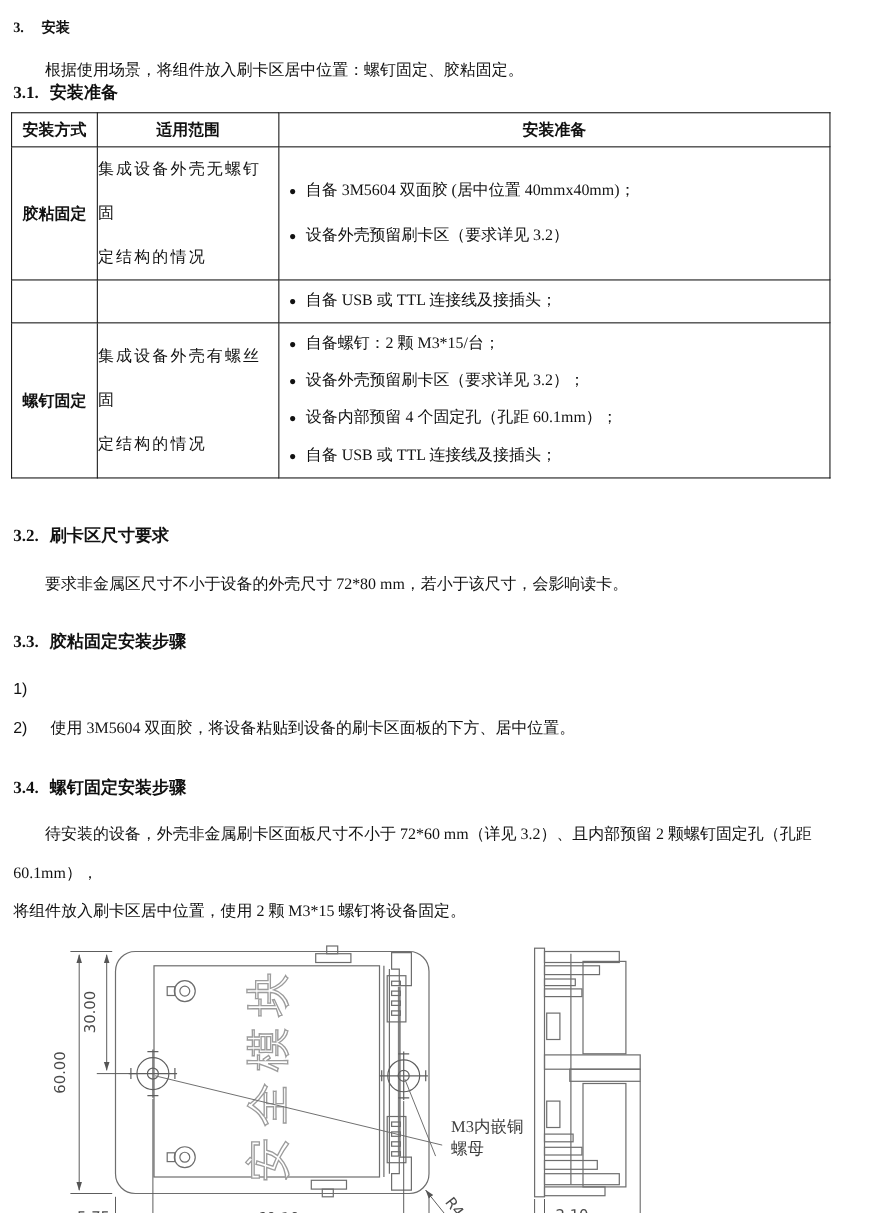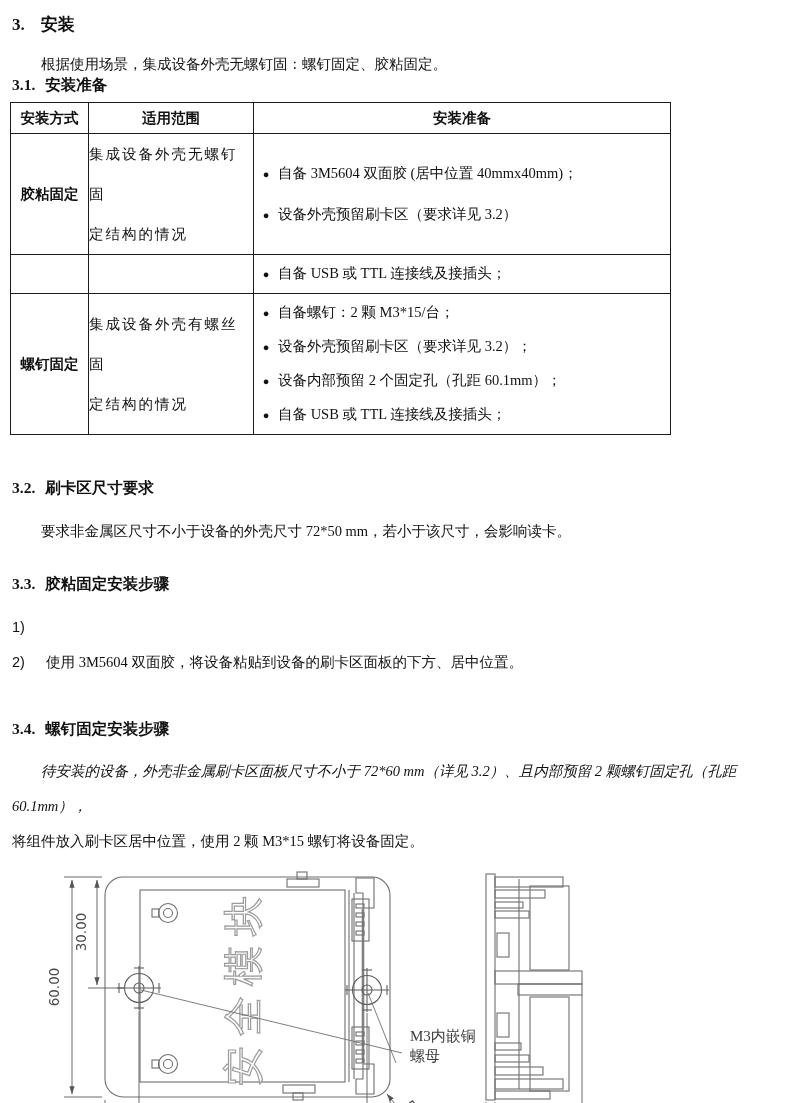--- a/index.html
+++ b/index.html
@@ -1,36 +1,36 @@
 <!DOCTYPE html>
 <html><head>
 <meta charset="utf-8">
 <style>
   html,body{margin:0;padding:0;background:#fff;}
   body{width:790px;height:1103px;overflow:hidden;
        font-family:"Liberation Serif","DejaVu Serif",serif;color:#111;}
   .page{padding:12px 12px 0 12px;}
-  .h1{font-size:17px;font-weight:bold;margin:0;line-height:26px;}
+  .h1{font-size:13px;font-weight:bold;margin:0;line-height:26px;}
   .h1 .num{margin-right:16px;}
   .h2{font-size:15.5px;font-weight:bold;line-height:22px;}
   .h2 .num{margin-right:10px;}
   .para{font-size:14.5px;line-height:20px;text-indent:2em;margin:0;}
   .mt-intro{margin-top:16px;}
   .mt-h31{}
   .mt-h32{margin-top:42px;}
   .mt-p32{margin-top:22px;}
   .mt-h33{margin-top:32px;}
-  .mt-h34{margin-top:46px;}
+  .mt-h34{margin-top:34px;}
   .step{display:flex;font-size:14.5px;line-height:20px;}
   .step .snum{width:34px;flex:none;font-family:"Liberation Sans","DejaVu Sans",sans-serif;}
   .mt-s1{margin-top:22px;}
   .mt-s2{margin-top:15px;}
   .p34{margin-top:14px;font-size:14.5px;line-height:35px;}
-  .p34 .l1{text-indent:2em;font-style:italic;}
-  table.install{border-collapse:collapse;margin:6px 0 0 -2px;width:661px;table-layout:fixed;}
+  .p34 .l1{text-indent:2em;}
+  table.install{border-collapse:collapse;margin:6px 0 0 -2px;width:745px;table-layout:fixed;}
   table.install td,table.install th{border:1.5px solid #1c1c1c;padding:0;font-size:14.5px;vertical-align:middle;}
   th.hd{font-weight:bold;text-align:center;height:30px;}
   td.method{font-weight:bold;text-align:center;}
   td.scope{padding:0 8px;vertical-align:middle;}
   .scope-line{line-height:40px;letter-spacing:2px;}
   td.prep{vertical-align:middle;}
   .bullets{padding:2px 0;}
   .bitem{display:flex;align-items:baseline;}
   .lh-40 .bitem{line-height:40px;}
   .lh-33 .bitem{line-height:33px;}
@@ -44,21 +44,21 @@
 </style>
 </head>
 <body>
 
 <div class="page">
 
   <h1 class="h1">
     <span class="num">3.</span><span>安装</span>
   </h1>
 
-  <p class="para mt-intro">根据使用场景，集成设备外壳无螺钉固：螺钉固定、胶粘固定。</p>
+  <p class="para mt-intro">根据使用场景，将组件放入刷卡区居中位置：螺钉固定、胶粘固定。</p>
 
   <div class="h2 mt-h31">
     <span class="num">3.1.</span><span>安装准备</span>
   </div>
 
   <table class="install">
     <colgroup>
         <col style="width:78px">
         <col style="width:165px">
         <col>
@@ -111,36 +111,36 @@
           <div class="bitem">
                 <span class="bullet">●</span>
                 <span class="btext">自备螺钉：2 颗 M3*15/台；</span>
               </div>
           <div class="bitem">
                 <span class="bullet">●</span>
                 <span class="btext">设备外壳预留刷卡区（要求详见 3.2）；</span>
               </div>
           <div class="bitem">
                 <span class="bullet">●</span>
-                <span class="btext">设备内部预留 2 个固定孔（孔距 60.1mm）；</span>
+                <span class="btext">设备内部预留 4 个固定孔（孔距 60.1mm）；</span>
               </div>
           <div class="bitem">
                 <span class="bullet">●</span>
                 <span class="btext">自备 USB 或 TTL 连接线及接插头；</span>
               </div>
         </div>
       </td>
     </tr>
   </tbody>
     </table>
 
   <div class="h2 mt-h32">
     <span class="num">3.2.</span><span>刷卡区尺寸要求</span>
   </div>
-  <p class="para mt-p32">要求非金属区尺寸不小于设备的外壳尺寸 72*50 mm，若小于该尺寸，会影响读卡。</p>
+  <p class="para mt-p32">要求非金属区尺寸不小于设备的外壳尺寸 72*80 mm，若小于该尺寸，会影响读卡。</p>
 
   <div class="h2 mt-h33">
     <span class="num">3.3.</span><span>胶粘固定安装步骤</span>
   </div>
   <div class="step mt-s1">
     <span class="snum">1)</span>
   </div>
   <div class="step mt-s2">
     <span class="snum">2)</span>
     <span>使用 3M5604 双面胶，将设备粘贴到设备的刷卡区面板的下方、居中位置。</span>

